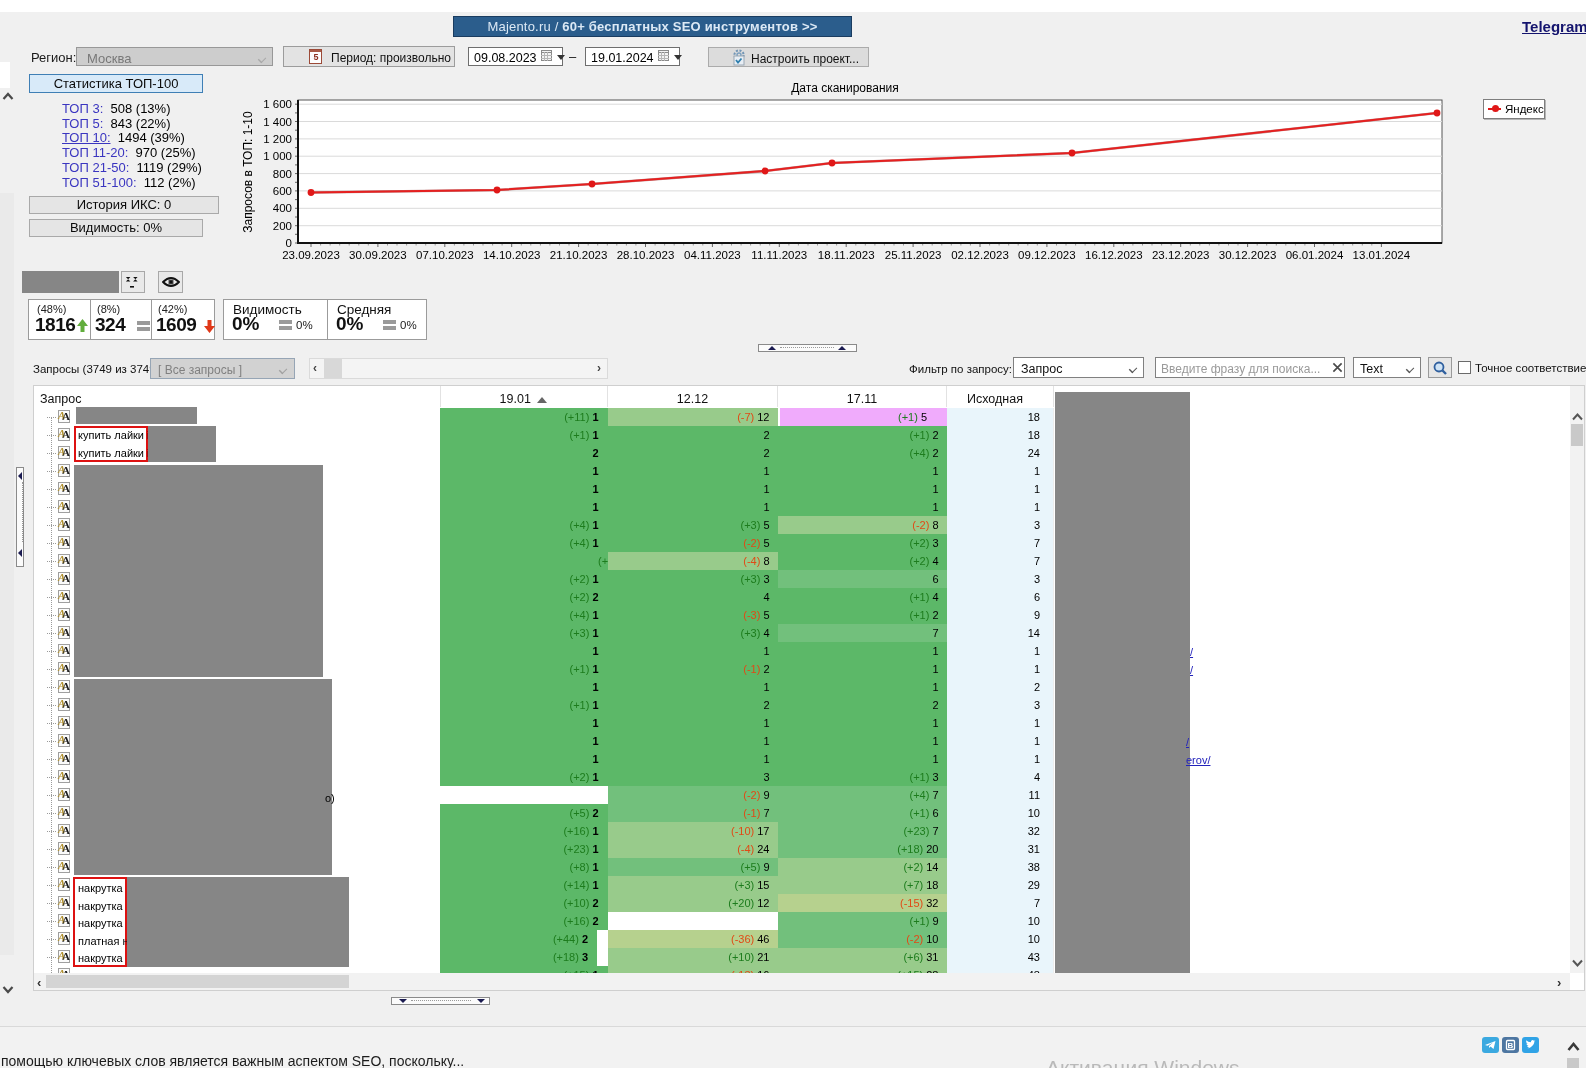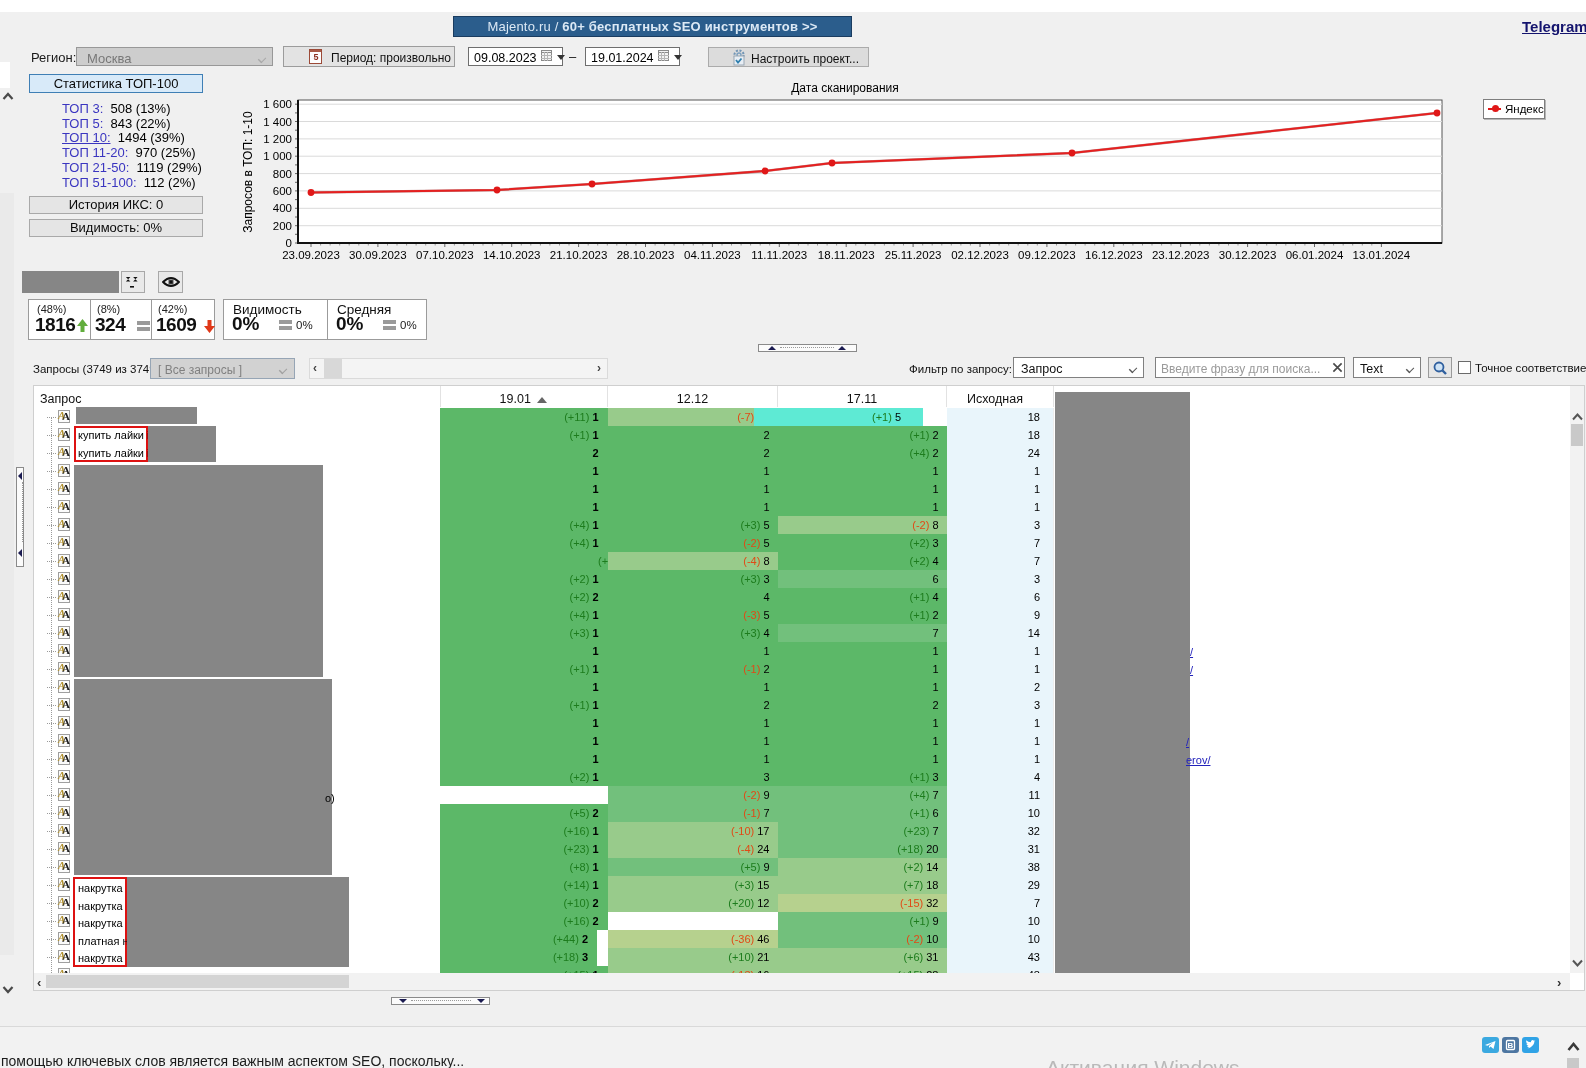--- a/index.html
+++ b/index.html
@@ -67,21 +67,21 @@
 <svg class="abs" style="left:2px;top:985px;" width="12" height="9" viewBox="0 0 12 9">
     <path d="M1.5 2 L6 7 L10.5 2" fill="none" stroke="#4a4a4a" stroke-width="2.2"></path>
   </svg>
 <div class="abs" style="left:29px;top:74px;width:174px;height:19px;background:#d8eaf9;border:1px solid #3f7fb5;box-sizing:border-box;font-size:13px;color:#0a0a0a;line-height:17px;text-align:center;">Статистика ТОП-100</div>
 <div class="abs" style="left:62px;top:101px;font-size:13px;white-space:nowrap;"><span style="color:#3a35c0;">ТОП 3:</span><span style="color:#000;">&nbsp; 508 (13%)</span></div>
 <div class="abs" style="left:62px;top:115.7px;font-size:13px;white-space:nowrap;"><span style="color:#3a35c0;">ТОП 5:</span><span style="color:#000;">&nbsp; 843 (22%)</span></div>
 <div class="abs" style="left:62px;top:130.4px;font-size:13px;white-space:nowrap;"><span style="color:#3a35c0;text-decoration:underline;">ТОП 10:</span><span style="color:#000;">&nbsp; 1494 (39%)</span></div>
 <div class="abs" style="left:62px;top:145.1px;font-size:13px;white-space:nowrap;"><span style="color:#3a35c0;">ТОП 11-20:</span><span style="color:#000;">&nbsp; 970 (25%)</span></div>
 <div class="abs" style="left:62px;top:159.79999999999998px;font-size:13px;white-space:nowrap;"><span style="color:#3a35c0;">ТОП 21-50:</span><span style="color:#000;">&nbsp; 1119 (29%)</span></div>
 <div class="abs" style="left:62px;top:174.49999999999997px;font-size:13px;white-space:nowrap;"><span style="color:#3a35c0;">ТОП 51-100:</span><span style="color:#000;">&nbsp; 112 (2%)</span></div>
-<div class="abs" style="left:29px;top:196px;width:174px;height:18px;background:#e5e5e5;border:1px solid #a9a9a9;box-sizing:border-box;font-size:13px;line-height:16px;text-align:center;color:#0a0a0a;">История ИКС: 0</div>
+<div class="abs" style="left:29px;top:196px;width:190px;height:18px;background:#e5e5e5;border:1px solid #a9a9a9;box-sizing:border-box;font-size:13px;line-height:16px;text-align:center;color:#0a0a0a;">История ИКС: 0</div>
 <div class="abs" style="left:29px;top:219px;width:174px;height:18px;background:#e5e5e5;border:1px solid #a9a9a9;box-sizing:border-box;font-size:13px;line-height:16px;text-align:center;color:#0a0a0a;">Видимость: 0%</div>
 <svg class="abs" style="left:240px;top:78px;" width="1220" height="192" viewBox="0 0 1220 192">
     <text x="605" y="14" font-size="12" text-anchor="middle" fill="#000">Дата сканирования</text>
     <text x="12" y="94" font-size="12" fill="#000" text-anchor="middle" transform="rotate(-90 12 94)">Запросов в ТОП: 1-10</text>
     <rect x="58" y="22" width="1144" height="143" fill="#ffffff" stroke="#555" stroke-width="1"></rect>
     <text x="52" y="169.0" font-size="11.5" text-anchor="end" fill="#000">0</text>
     <line x1="55" y1="165.0" x2="58" y2="165.0" stroke="#666" stroke-width="1"></line>
     <line x1="55" y1="156.3" x2="58" y2="156.3" stroke="#666" stroke-width="1"></line>
     <line x1="58" y1="147.7" x2="1202" y2="147.7" stroke="#dadada" stroke-width="1"></line>
     <text x="52" y="151.7" font-size="11.5" text-anchor="end" fill="#000">200</text>
@@ -348,21 +348,21 @@
 <div class="abs" style="left:942px;top:392px;width:106px;font-size:12.5px;color:#111;text-align:center;">Исходная</div>
 <div class="abs" style="left:440px;top:386px;width:1px;height:21px;background:#e2e2e2;"></div>
 <div class="abs" style="left:607px;top:386px;width:1px;height:21px;background:#e2e2e2;"></div>
 <div class="abs" style="left:777px;top:386px;width:1px;height:21px;background:#e2e2e2;"></div>
 <div class="abs" style="left:946px;top:386px;width:1px;height:21px;background:#e2e2e2;"></div>
 <div class="abs" style="left:1053px;top:386px;width:1px;height:21px;background:#e2e2e2;"></div>
 <div class="abs" style="left:1053px;top:408px;width:1px;height:565px;background:#ececec;"></div>
 <div class="abs" style="left:0;top:0;width:1586px;height:973px;overflow:hidden;">
     <div class="cell" style="left:440px;top:408px;width:167.5px;background:#5cb868;padding-right:9px;"><span class="up">(+11)</span><span style="color:#000;font-weight:bold;margin-left:3px;">1</span></div>
     <div class="cell" style="left:607.5px;top:408px;width:170px;background:#98cb8b;padding-right:8px;"><span class="dn">(-7)</span><span style="color:#000;margin-left:3px;">12</span></div>
-    <div class="cell" style="left:754px;top:408px;width:169px;background:#5eead4;padding-right:22px;"><span class="up">(+1)</span><span style="color:#000;margin-left:3px;">5</span></div>
+    <div class="cell" style="left:780px;top:408px;width:169px;background:#f0abfc;padding-right:22px;"><span class="up">(+1)</span><span style="color:#000;margin-left:3px;">5</span></div>
     <div class="cell" style="left:946.5px;top:408px;width:106.5px;background:#e9f5fb;padding-right:13px;"><span style="color:#000;">18</span></div>
     <div class="cell" style="left:440px;top:426px;width:167.5px;background:#5cb868;padding-right:9px;"><span class="up">(+1)</span><span style="color:#000;font-weight:bold;margin-left:3px;">1</span></div>
     <div class="cell" style="left:607.5px;top:426px;width:170px;background:#5cb868;padding-right:8px;"><span style="color:#000;">2</span></div>
     <div class="cell" style="left:777.5px;top:426px;width:169px;background:#5cb868;padding-right:8px;"><span class="up">(+1)</span><span style="color:#000;margin-left:3px;">2</span></div>
     <div class="cell" style="left:946.5px;top:426px;width:106.5px;background:#e9f5fb;padding-right:13px;"><span style="color:#000;">18</span></div>
     <div class="cell" style="left:440px;top:444px;width:167.5px;background:#5cb868;padding-right:9px;"><span style="color:#000;font-weight:bold;">2</span></div>
     <div class="cell" style="left:607.5px;top:444px;width:170px;background:#5cb868;padding-right:8px;"><span style="color:#000;">2</span></div>
     <div class="cell" style="left:777.5px;top:444px;width:169px;background:#5cb868;padding-right:8px;"><span class="up">(+4)</span><span style="color:#000;margin-left:3px;">2</span></div>
     <div class="cell" style="left:946.5px;top:444px;width:106.5px;background:#e9f5fb;padding-right:13px;"><span style="color:#000;">24</span></div>
     <div class="cell" style="left:440px;top:462px;width:167.5px;background:#5cb868;padding-right:9px;"><span style="color:#000;font-weight:bold;">1</span></div>

